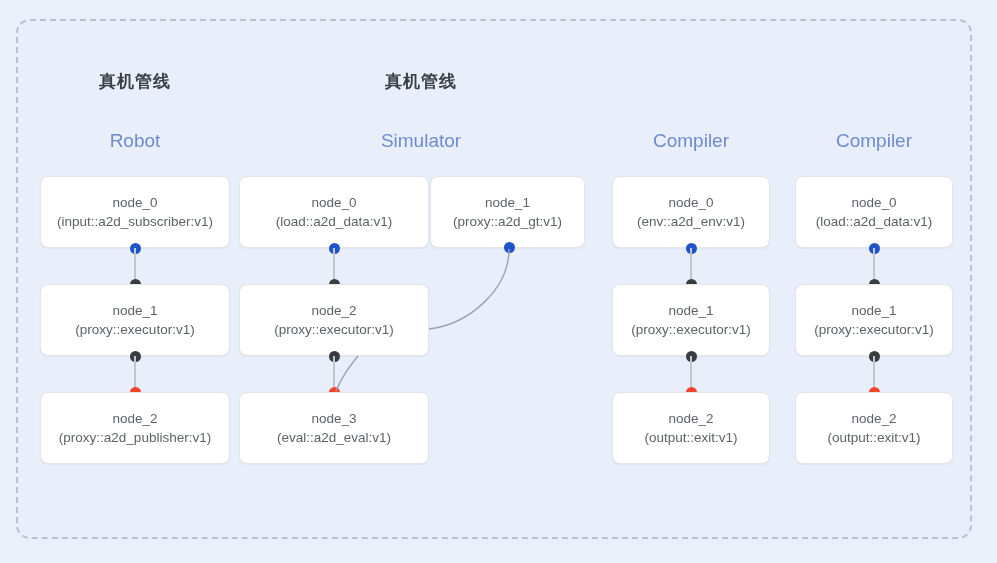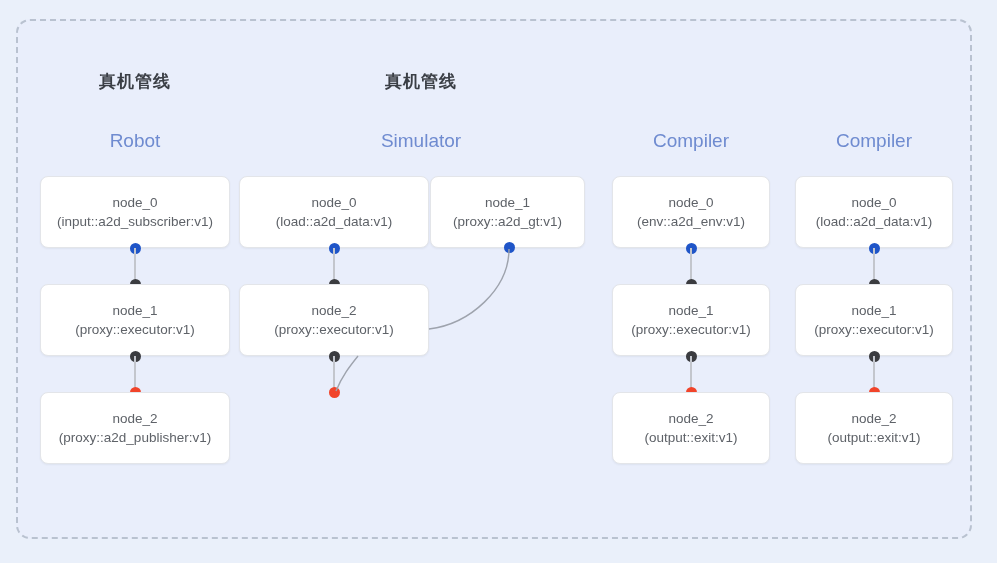--- a/index.html
+++ b/index.html
@@ -135,20 +135,24 @@
   <div class="dot blue" style="left:509px;top:243px;"></div>
 
   <div class="node" style="left:239px;top:280px;width:190px;height:72px;">
     <span class="nm">node_2</span>
     <span class="ty">(proxy::executor:v1)</span>
   </div>
   <div class="dot black" style="left:334px;top:352px;"></div>
   <div class="link" style="left:334px;top:352px;height:36px;"></div>
   <div class="dot red" style="left:334px;top:388px;"></div>
 
+  <div class="node" style="left:239px;top:388px;width:190px;height:72px;">
+    <span class="nm">node_3</span>
+    <span class="ty">(eval::a2d_eval:v1)</span>
+  </div>
 
   <div class="col-sub" style="left:596px;top:126px;width:190px;">Compiler</div>
 
   <div class="node" style="left:612px;top:172px;width:158px;height:72px;">
     <span class="nm">node_0</span>
     <span class="ty">(env::a2d_env:v1)</span>
   </div>
   <div class="dot blue" style="left:691px;top:244px;"></div>
   <div class="link" style="left:691px;top:244px;height:36px;"></div>
   <div class="dot black" style="left:691px;top:280px;"></div>

